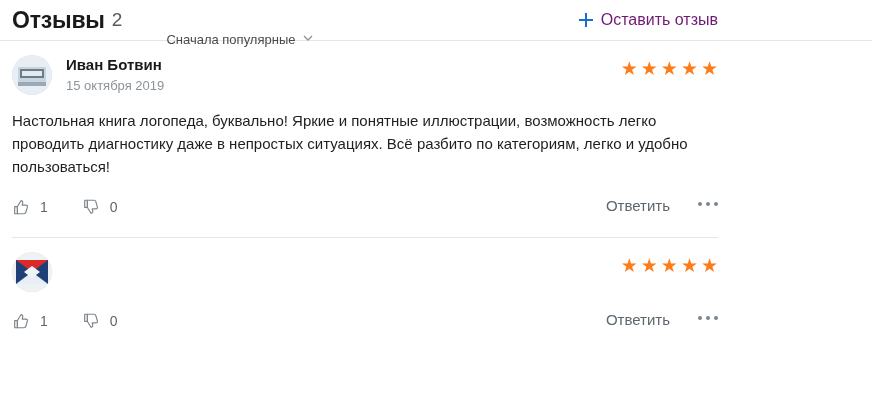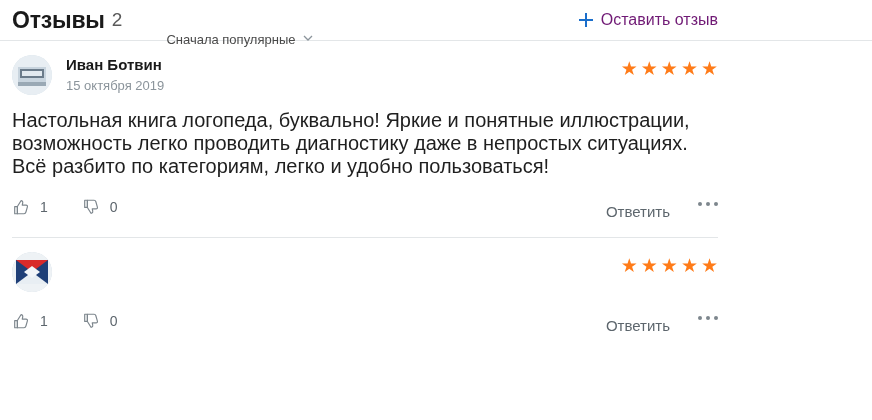--- a/index.html
+++ b/index.html
@@ -142,21 +142,21 @@
     display: flex;
     gap: 3px;
   }
   .star {
     color: #ff7b18;
     font-size: 19px;
     line-height: 19px;
   }
 
   .review-text {
-    font-size: 20px;
+    font-size: 15px;
     line-height: 23px;
     color: #1f1f1f;
     margin: 14px 0 0 0;
     max-width: 790px;
   }
 
   .review-actions {
     display: flex;
     align-items: center;
     margin-top: 16px;
@@ -174,21 +174,21 @@
   .vote .icon {
     width: 18px;
     height: 18px;
     margin-right: 10px;
   }
   .vote .icon svg { display: block; }
 
   .reply-link {
     position: absolute;
     right: 48px;
-    top: 9px;
+    top: 3px;
     color: #5d666d;
     font-size: 15px;
     cursor: pointer;
   }
   .more-dots {
     position: absolute;
     right: 0;
     top: 8px;
     display: flex;
     gap: 4px;

